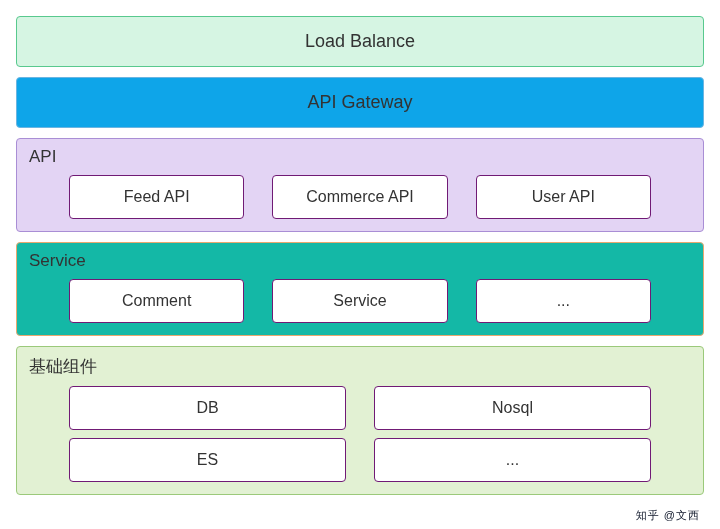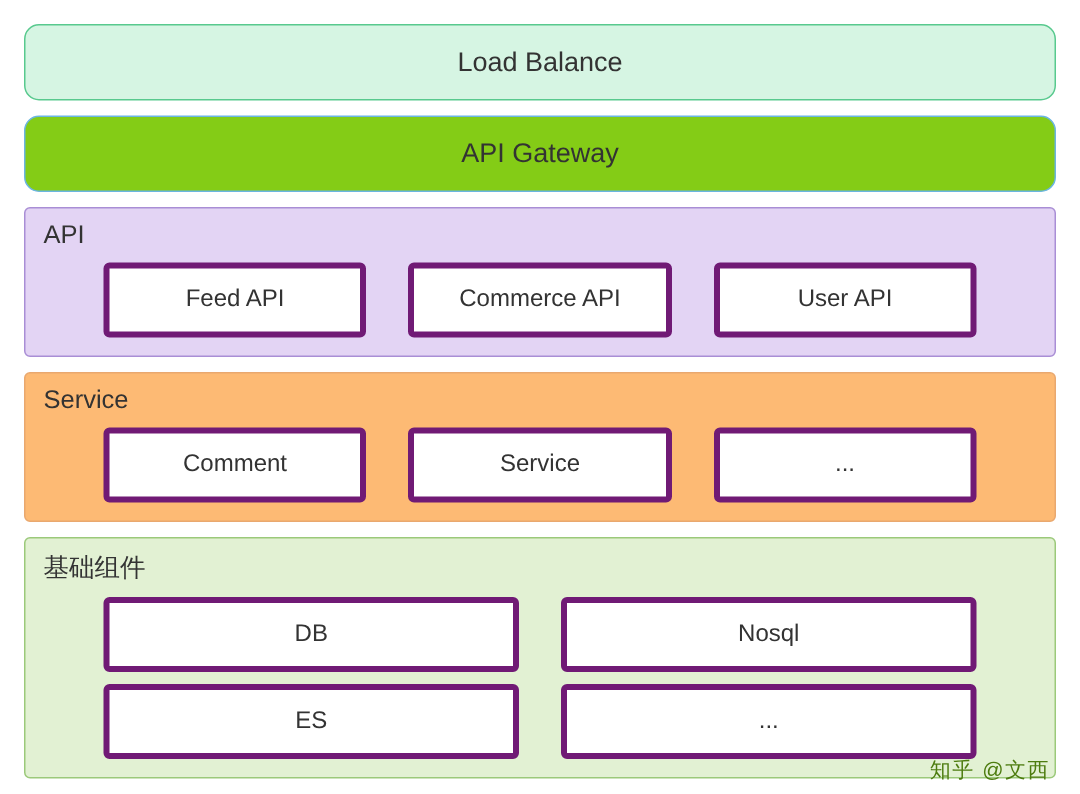--- a/index.html
+++ b/index.html
@@ -14,21 +14,20 @@
       border: 1px solid;
       border-radius: 4px;
       margin-bottom: 10px;
       box-sizing: border-box;
     }
     .layer-simple {
       text-align: center;
       padding: 14px 0;
       font-size: 18px;
       color: #333;
-      border-radius: 10px;
     }
     .layer-group {
       padding: 8px 8px 12px 8px;
     }
     .group-title {
       font-size: 17px;
       color: #333;
       margin: 0 0 6px 4px;
     }
     .row {
@@ -36,38 +35,38 @@
       gap: 28px;
       padding: 0 44px;
       margin-top: 8px;
     }
     .row:first-of-type {
       margin-top: 0;
     }
     .box {
       flex: 1;
       background: #ffffff;
-      border: 4px solid #701a75;
+      border: 1px solid #701a75;
       border-radius: 4px;
       text-align: center;
       padding: 12px 0;
       font-size: 16px;
       color: #333;
     }
     .lb     { background: #d6f5e3; border-color: #58c98e; }
-    .gw     { background: #84cc16; border-color: #6bb5e1; }
+    .gw     { background: #0ea5e9; border-color: #6bb5e1; }
     .api    { background: #e3d4f4; border-color: #a98ed5; }
-    .svc    { background: #fdba74; border-color: #e9a86f; }
+    .svc    { background: #14b8a6; border-color: #e9a86f; }
     .infra  { background: #e2f1d3; border-color: #9bc97a; }
     .watermark {
       position: fixed;
       right: 20px;
       bottom: 6px;
-      font-size: 14px;
-      color: #4d7c0f;
+      font-size: 11px;
+      color: #0f172a;
       letter-spacing: 1px;
       pointer-events: none;
     }
   </style>
 </head>
 <body>
 
 <div class="layer layer-simple lb">
   <span>Load Balance</span>
 </div>

